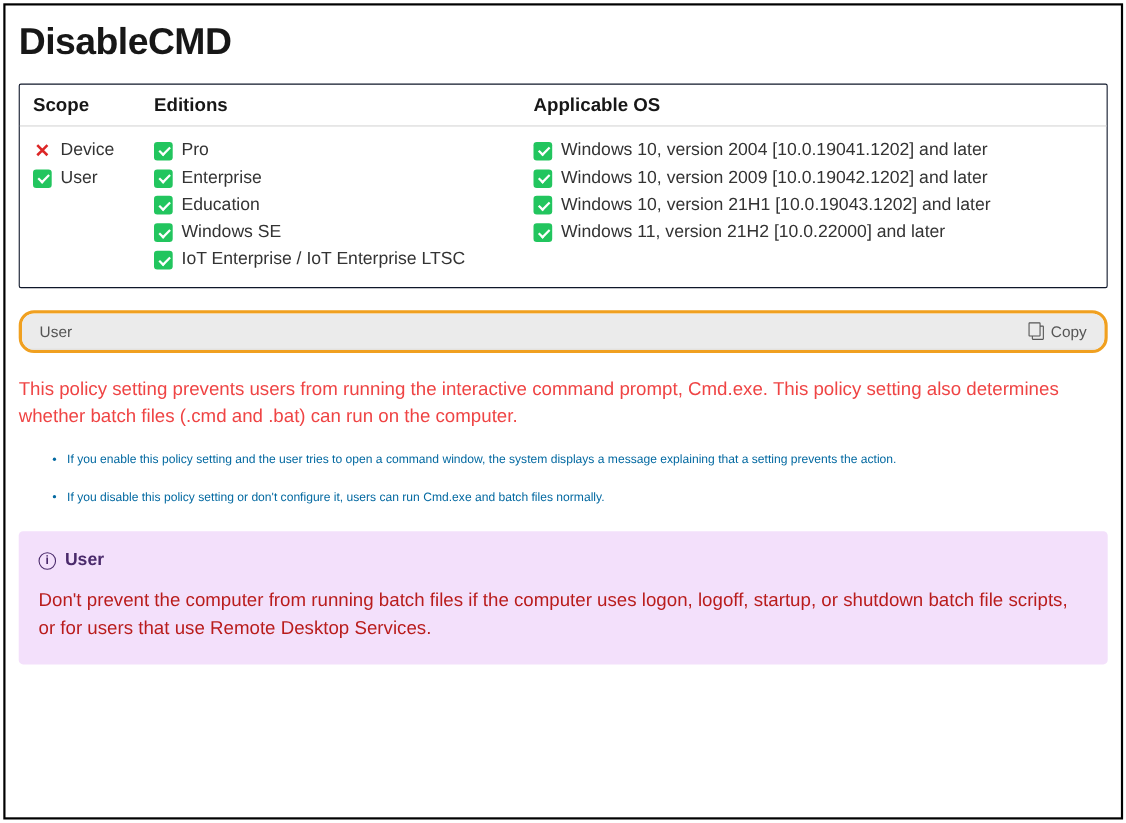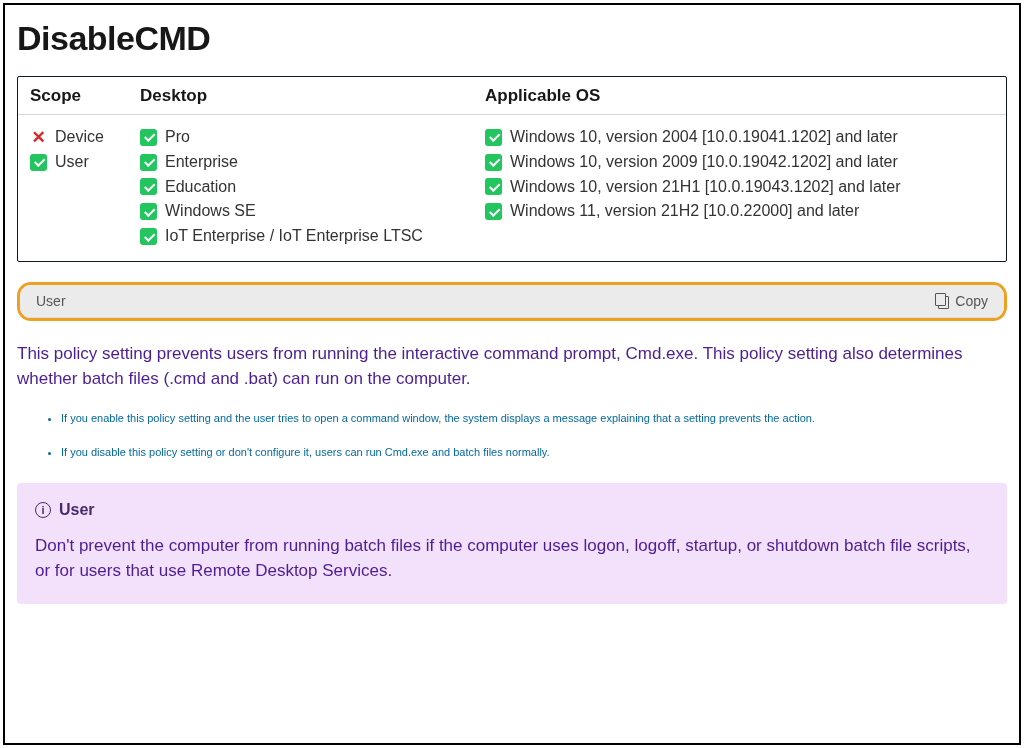--- a/index.html
+++ b/index.html
@@ -130,21 +130,21 @@
     .code-body {
       padding: 16px 16px 18px;
       font-family: Consolas, "Courier New", monospace;
       font-size: 15px;
       color: #333;
       background: #f7f7f7;
     }
     .description {
       font-size: 17px;
       line-height: 1.5;
-      color: #4c1d95;
+      color: #ef4444;
       margin-bottom: 18px;
     }
     ul.policy-list {
       padding-left: 44px;
       margin-bottom: 22px;
     }
     ul.policy-list li {
       font-size: 11px;
       line-height: 1.5;
       margin-bottom: 18px;
@@ -173,34 +173,34 @@
       justify-content: center;
       font-size: 11px;
       font-weight: 700;
       color: #4a2a6b;
       font-style: normal;
       font-family: "Segoe UI", sans-serif;
     }
     .note-body {
       font-size: 17px;
       line-height: 1.5;
-      color: #4c1d95;
+      color: #b91c1c;
     }
   </style>
 </head>
 <body>
 
 <div class="frame">
 
   <h1>DisableCMD</h1>
 
   <div class="info-table">
     <div class="info-header">
       <div class="col-scope">Scope</div>
-      <div class="col-editions">Desktop</div>
+      <div class="col-editions">Editions</div>
       <div class="col-os">Applicable OS</div>
     </div>
     <div class="info-body">
       <div class="col-scope">
           <div class="check-row">
             <span class="icon-x">✕</span>
             <span>Device</span>
           </div>
           <div class="check-row">
             <span class="icon-check"></span>

